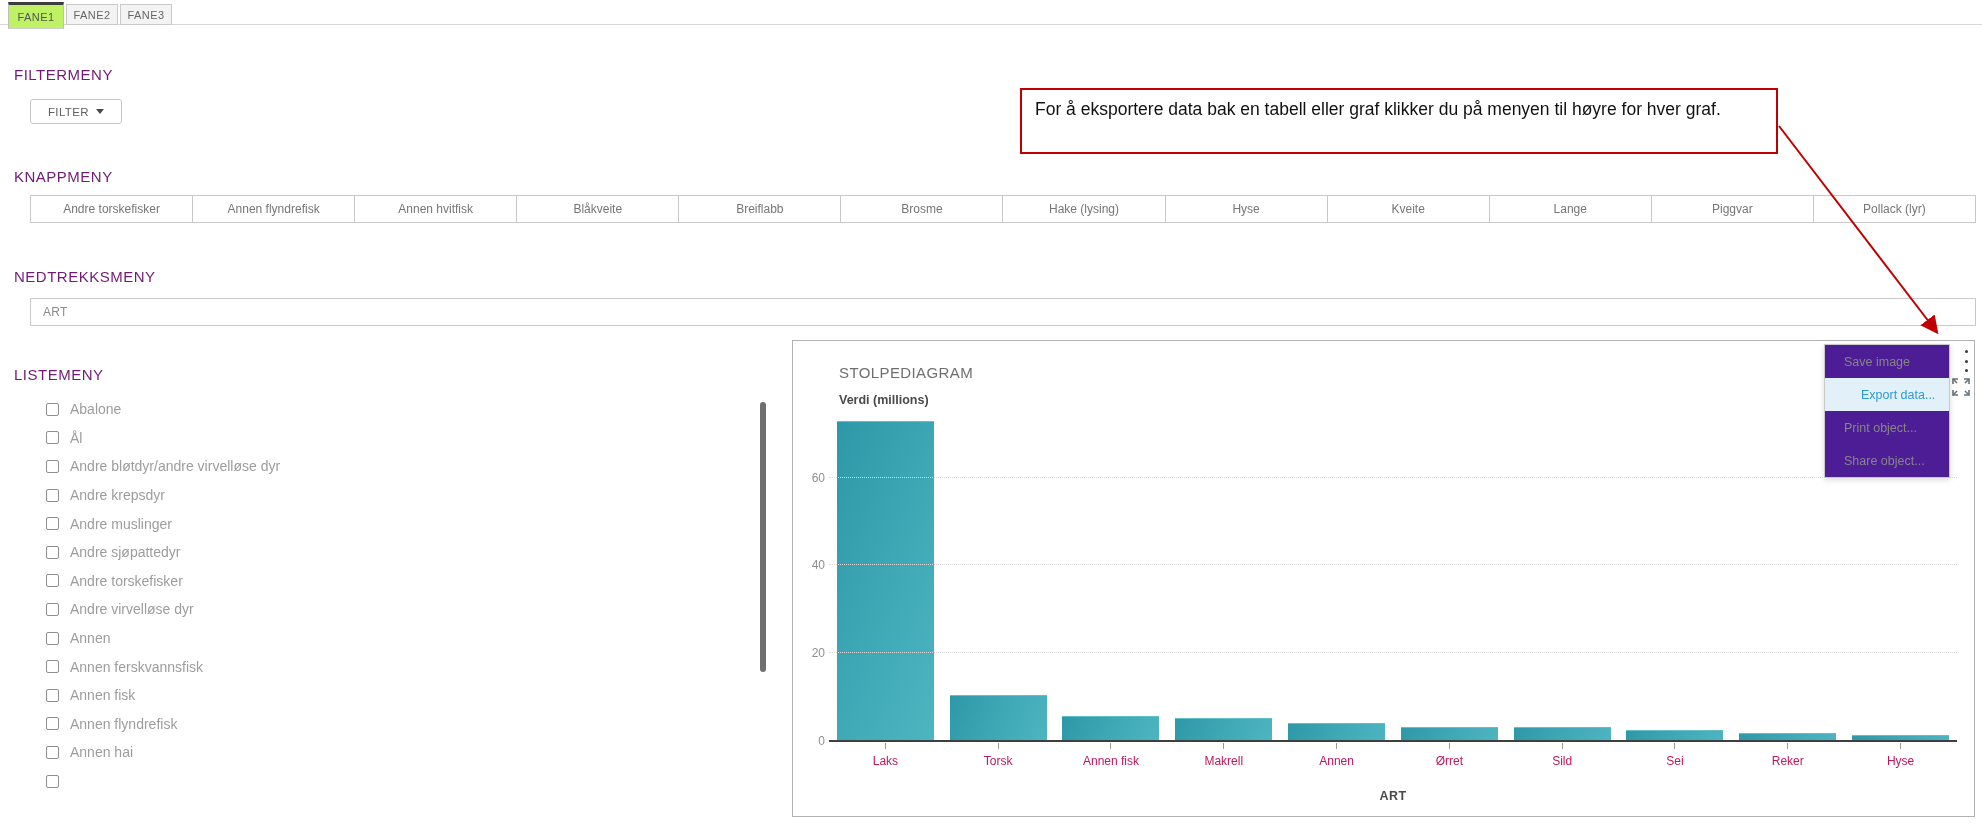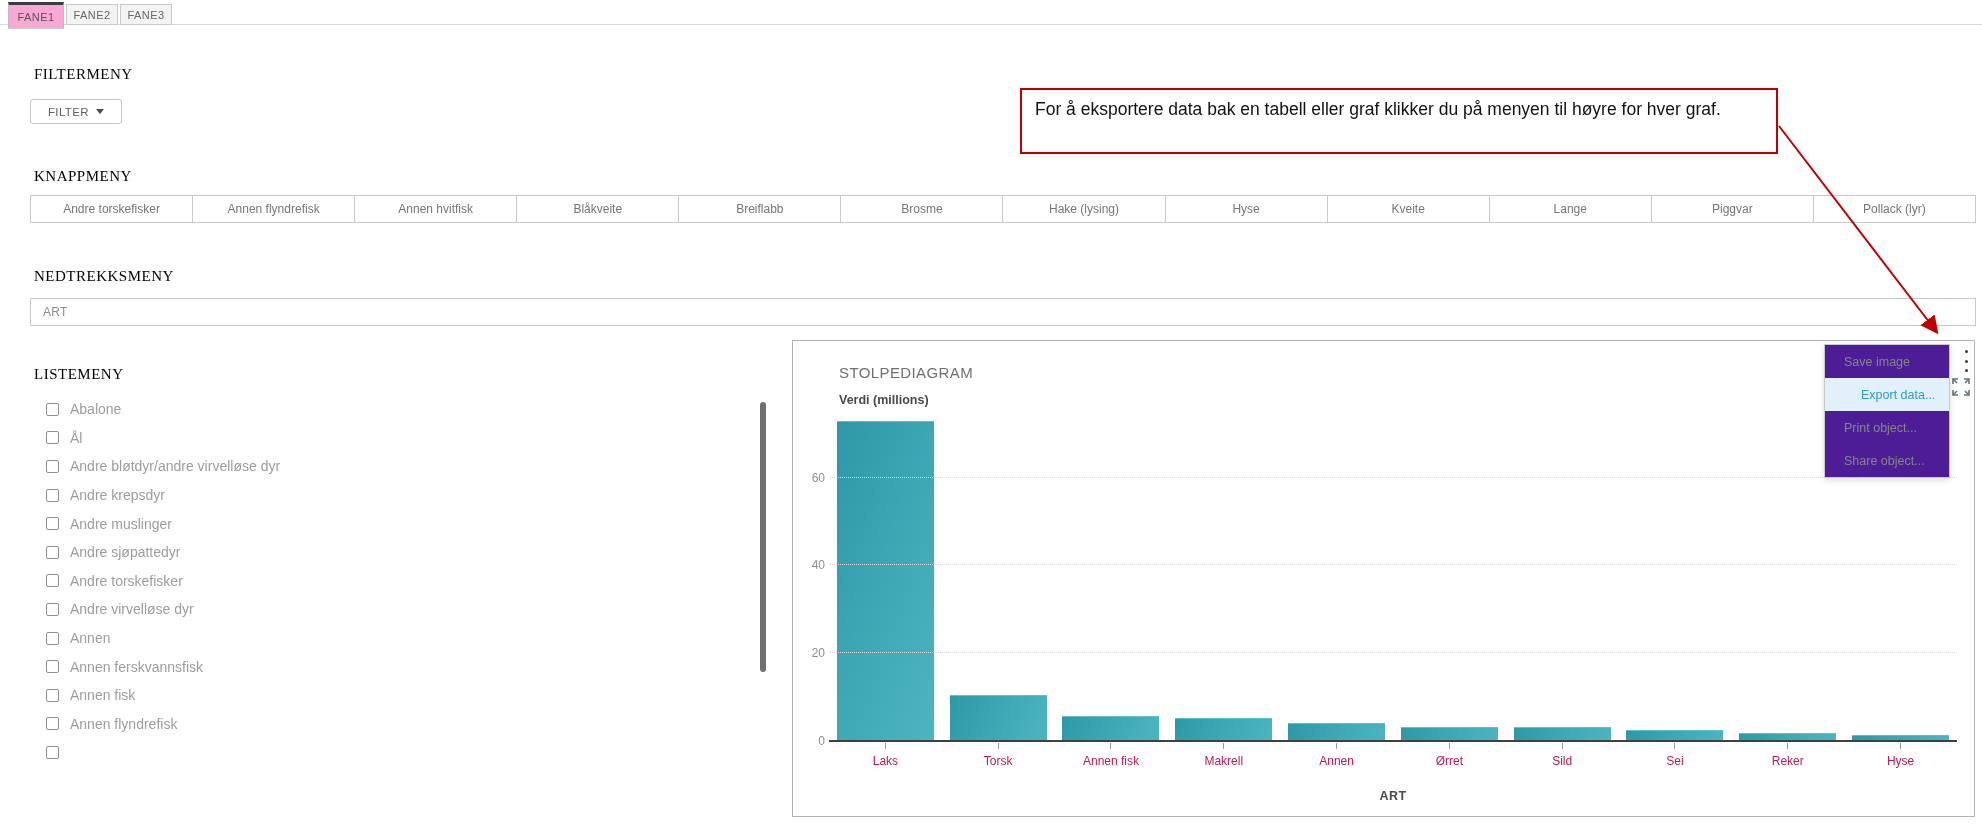--- a/index.html
+++ b/index.html
@@ -5,26 +5,26 @@
   * { margin:0; padding:0; box-sizing:border-box; }
   html,body { width:1982px; height:837px; background:#fff; overflow:hidden;
               font-family:"Liberation Sans", sans-serif; }
   #stage { position:absolute; left:0; top:0; width:1982px; height:837px; }
 
   
   .tabstrip-line { position:absolute; left:0; top:24px; width:100%; height:1px; background:#d8d8d8; }
   .tab { position:absolute; display:flex; align-items:center; justify-content:center;
          font-size:11px; color:#666; letter-spacing:.4px; cursor:default; }
   .tab.inactive { top:4px; height:21px; width:52px; background:#f3f3f3; border:1px solid #c9c9c9; }
-  .tab.active { top:2px; height:27px; width:56px; background:#f9a8d4; z-index:2;
+  .tab.active { top:2px; height:27px; width:56px; background:#bef264; z-index:2;
                 border:1px solid #bdbdbd; border-top:3px solid #3c3c3c;
                 border-bottom:1px solid #cfcfcf; color:#555; }
 
   
-  .section-h { position:absolute; left:34px; font-size:15px; color:#000000; letter-spacing:.5px;font-family:Liberation Serif, serif; }
+  .section-h { position:absolute; left:14px; font-size:15px; color:#701a75; letter-spacing:.5px; }
 
   
   .filter-btn { position:absolute; left:30px; top:99px; width:92px; height:25px;
                 border:1px solid #c6c6c6; border-radius:3px; background:#fff;
                 display:flex; align-items:center; justify-content:center; gap:7px;
                 font-size:11.5px; color:#5f5f5f; letter-spacing:.4px; cursor:pointer; }
   .filter-btn .tri { width:0; height:0; border-left:4px solid transparent;
                      border-right:4px solid transparent; border-top:5px solid #4a4a4a; }
 
   
@@ -174,20 +174,24 @@
       <div class="lrow">
         <span class="cbx"></span>
         <span class="llabel">Annen fisk</span>
       </div>
       <div class="lrow">
         <span class="cbx"></span>
         <span class="llabel">Annen flyndrefisk</span>
       </div>
       <div class="lrow">
         <span class="cbx"></span>
+        <span class="llabel">Annen hai</span>
+      </div>
+      <div class="lrow">
+        <span class="cbx"></span>
       </div>
     </div>
   <div class="vscroll"></div>
 
   <div class="panel">
     <div class="c-title">STOLPEDIAGRAM</div>
     <div class="c-ylab">Verdi (millions)</div>
     <div class="plot" id="plot">
       <div class="bars" id="bars">
           <div class="slot">

